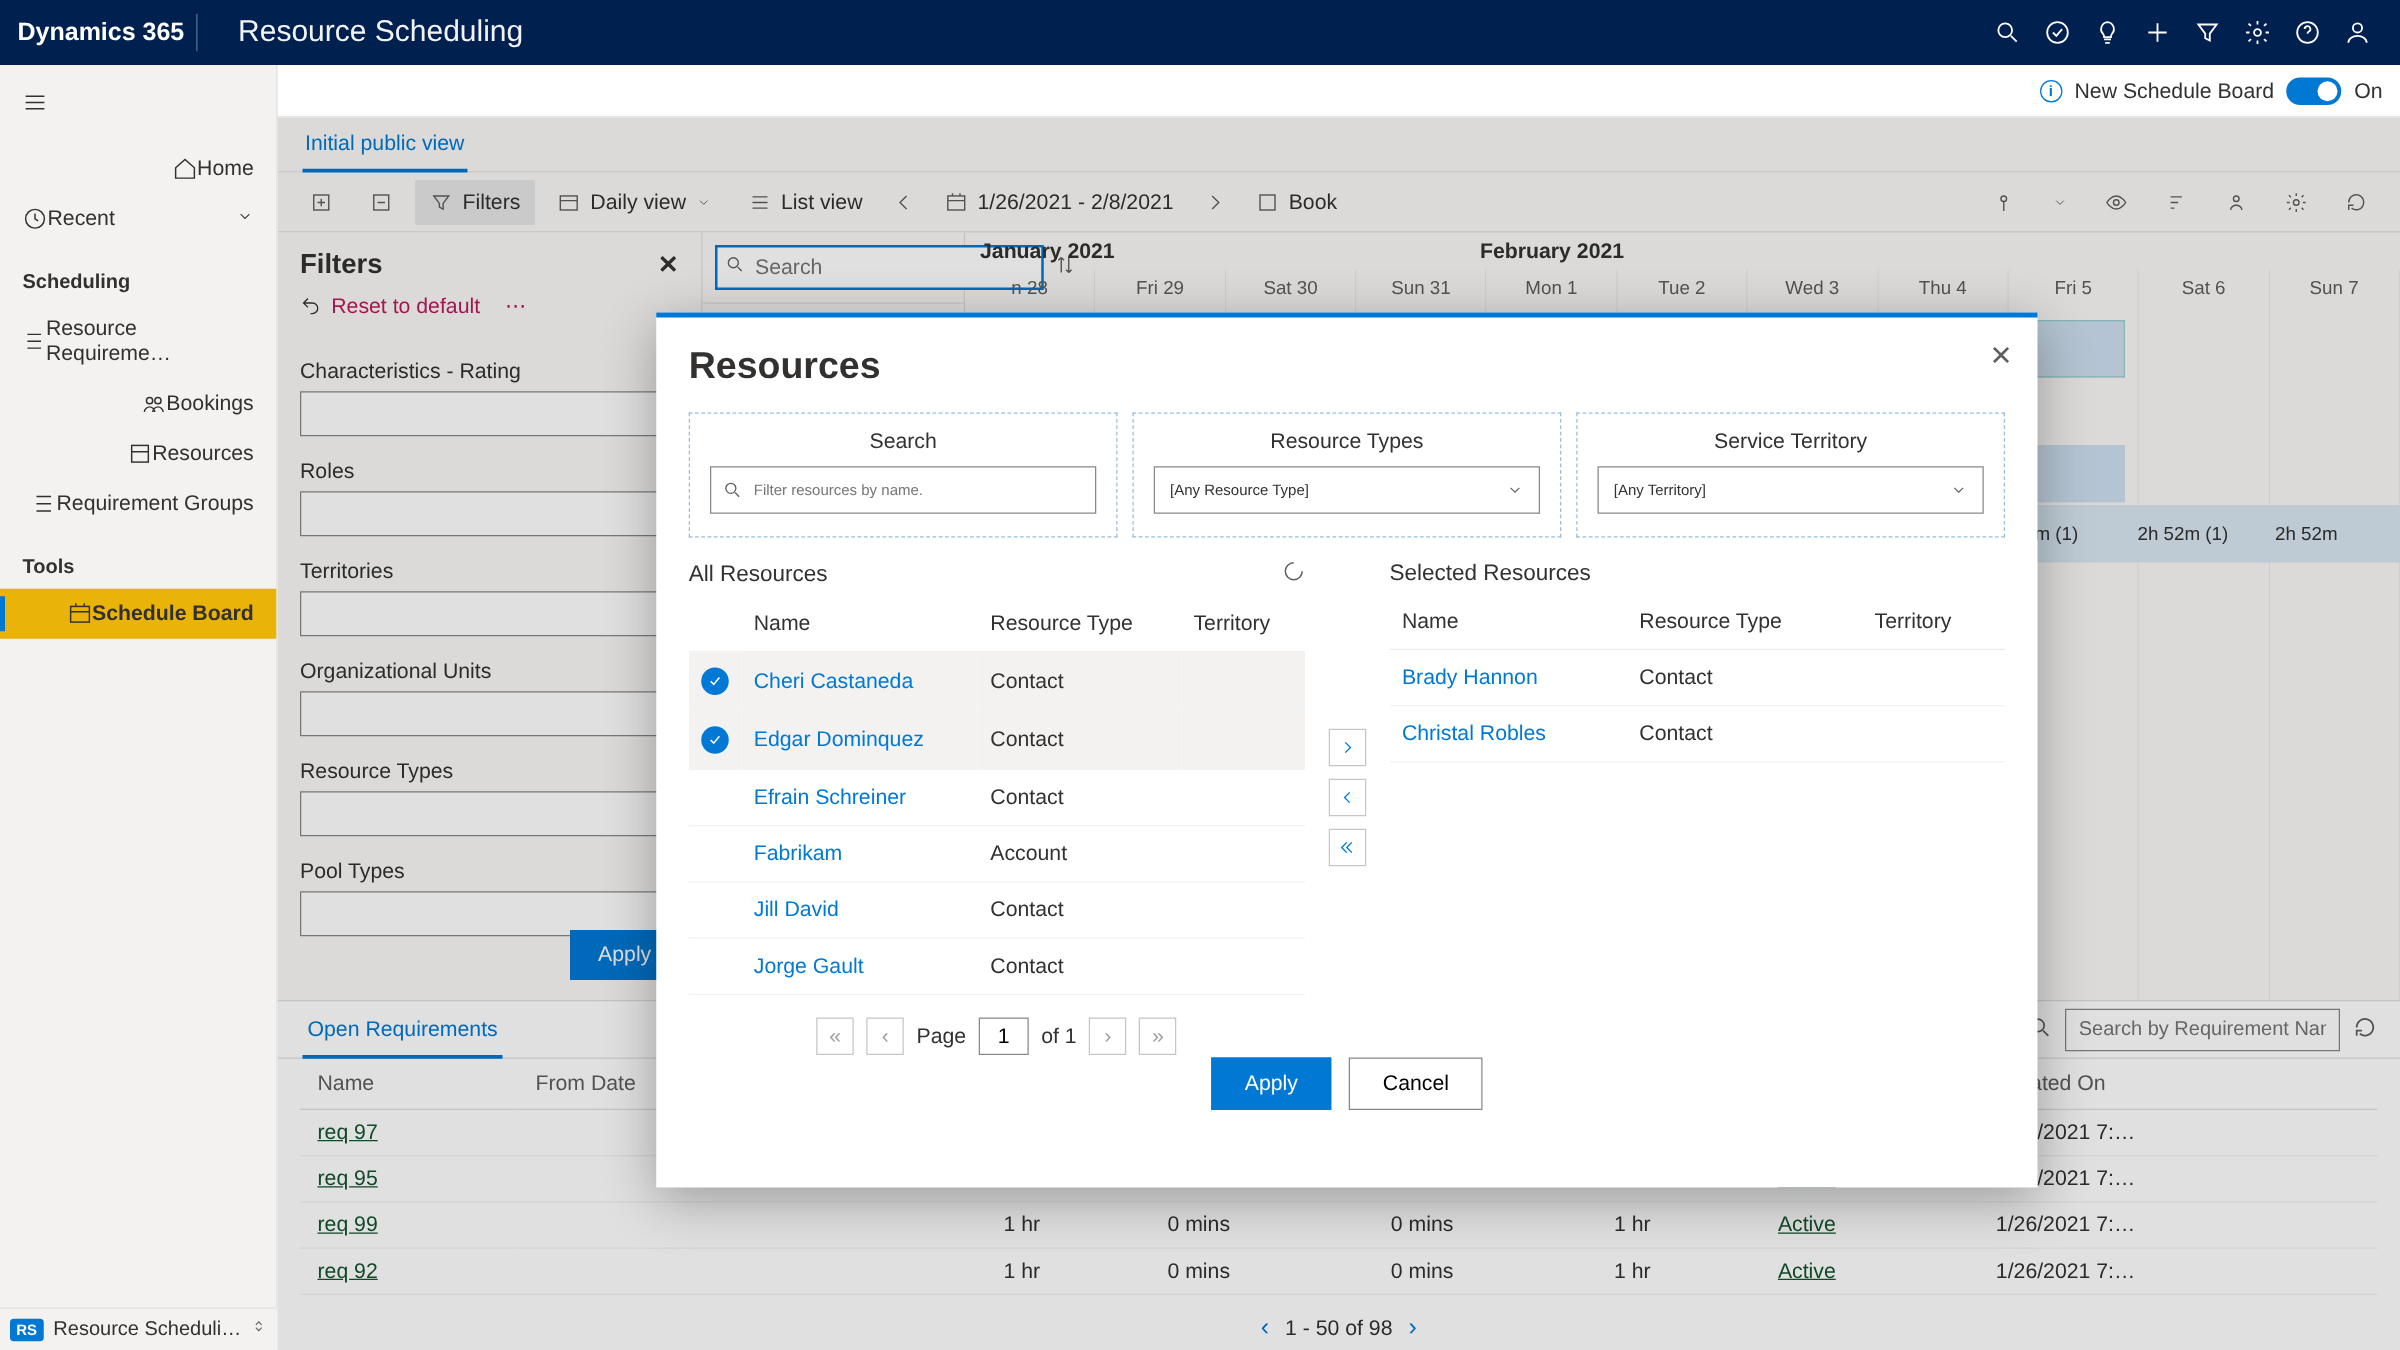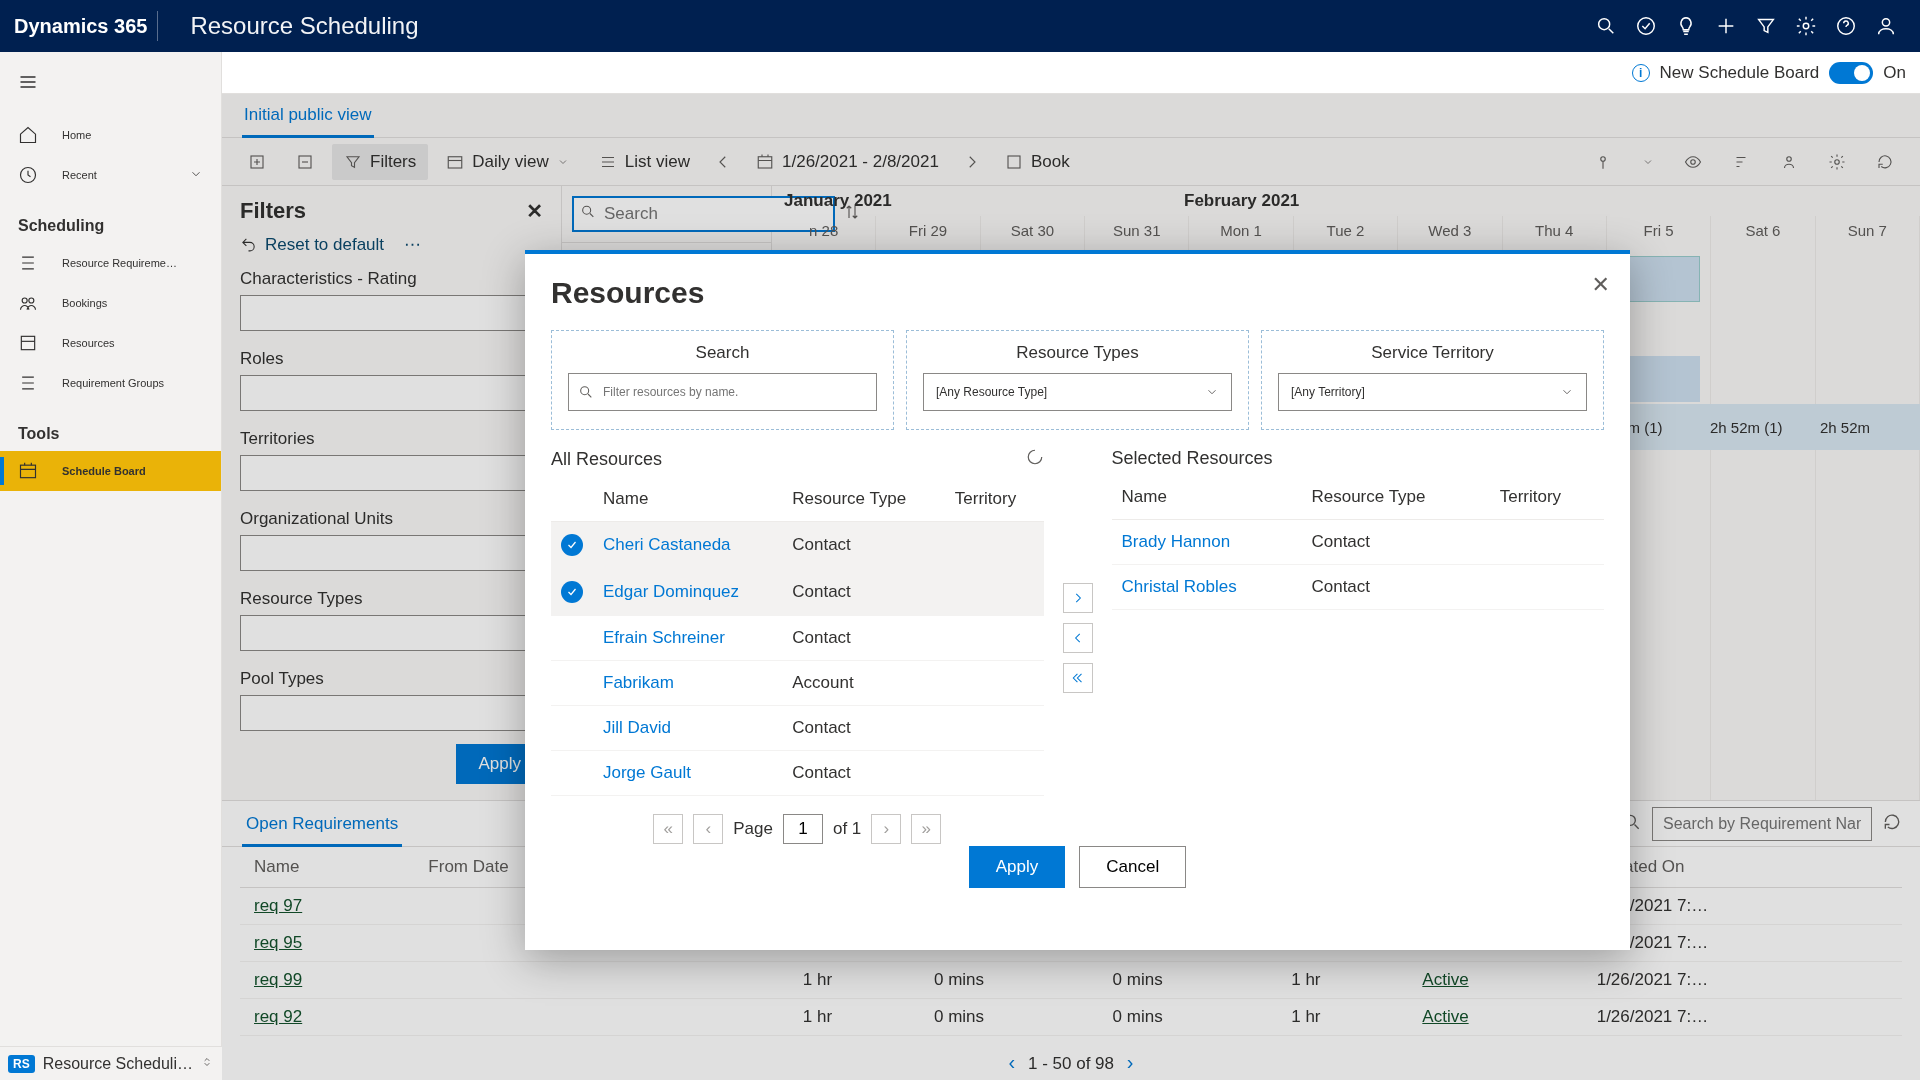--- a/index.html
+++ b/index.html
@@ -17,21 +17,21 @@
 
 .strip { height: 42px; background: #fff; border-bottom: 1px solid #e1dfdd; display: flex; align-items: center; justify-content: flex-end; padding: 0 14px; gap: 10px; font-size: 17px; }
 .strip .info-ico { width:18px; height:18px; border:1.5px solid #0078d4; border-radius:50%; display:inline-flex; align-items:center; justify-content:center; color:#0078d4; font-size:12px; font-weight:600; }
 .toggle { width: 44px; height: 22px; background: #0078d4; border-radius: 12px; position: relative; cursor: pointer; }
 .toggle::after { content: ""; position: absolute; right: 3px; top: 3px; width: 16px; height: 16px; background: #fff; border-radius: 50%; }
 
 
 .sidebar { position: absolute; top: 52px; left: 0; bottom: 0; width: 222px; background: #f3f2f1; border-right: 1px solid #e1dfdd; padding-top: 14px; }
 .sb-burger { padding: 6px 18px 18px; }
 .sb-burger svg { width:20px; height:20px; stroke:#323130; fill:none; stroke-width:1.6; }
-.sb-item { display: flex; align-items: center; gap: 24px; padding: 10px 18px; font-size: 11px; cursor: pointer; position: relative; }
+.sb-item { display: flex; align-items: center; gap: 0; padding: 10px 18px; font-size: 17px; cursor: pointer; position: relative; justify-content: flex-end; }
 .sb-item.active { background: #eab308; font-weight: bold; }
 .sb-item.active::before { content:""; position:absolute; left:0; top:6px; bottom:6px; width:4px; background:#0078d4; }
 .sb-item svg { width: 20px; height: 20px; stroke: #323130; fill: none; stroke-width: 1.4; }
 .sb-chevron { margin-left:auto; }
 .sb-chevron svg { width:14px; height:14px; }
 .sb-caption { padding: 22px 18px 8px; font-size: 16px; font-weight: 600; color: #323130; }
 
 
 .canvas { position: absolute; top: 94px; left: 222px; right: 0; bottom: 0; background: #faf9f8; }
 .tabbar { height: 44px; display: flex; align-items: flex-end; padding: 0 20px; border-bottom: 1px solid #e1dfdd; gap: 28px; font-size: 17px; }
@@ -43,21 +43,21 @@
 .tbtn.on { background:#e6e6e6; }
 .tbtn svg { width:18px; height:18px; stroke:#605e5c; fill:none; stroke-width:1.5; }
 .tbtn.nav { padding:8px 6px; }
 .toolbar .push { flex:1; }
 
 
 .board { position:absolute; top:92px; left:0; right:0; bottom:280px; display:flex; }
 .filtpane { width:340px; border-right:1px solid #e1dfdd; padding:12px 18px 16px; position:relative; background:#faf9f8; }
 .filtpane h3 { font-size:22px; font-weight:600; margin-bottom:10px; display:flex; align-items:center; }
 .close-x { margin-left:auto; cursor:pointer; font-size:20px; }
-.reset-row { display:flex; align-items:center; gap:8px; font-size:17px; color:#0c4a6e; margin-bottom:14px; }
+.reset-row { display:flex; align-items:center; gap:8px; font-size:17px; color:#be185d; margin-bottom:32px; }
 .reset-row svg { width:17px; height:17px; stroke:#323130; fill:none; stroke-width:1.5; }
 .more-dots { margin-left:12px; letter-spacing:2px; cursor:pointer; }
 .fsec { margin-bottom:18px; font-size:17px; }
 .fsec label { display:block; margin-bottom:6px; }
 .fsec .box { height:36px; border:1px solid #8a8886; background:#fff; }
 .apply-btn { position:absolute; bottom:16px; right:18px; background:#0078d4; color:#fff; border:none; padding:10px 22px; font-size:17px; cursor:pointer; }
 
 .searchcol { width:210px; border-right:1px solid #e1dfdd; background:#faf9f8; }
 .searchcol .srow { display:flex; align-items:center; gap:8px; padding:10px 10px; border-bottom:1px solid #e1dfdd; }
 .searchcol input { flex:1; border:2px solid #0078d4; height:36px; padding:0 8px 0 30px; font-size:17px; background:#fff; }

